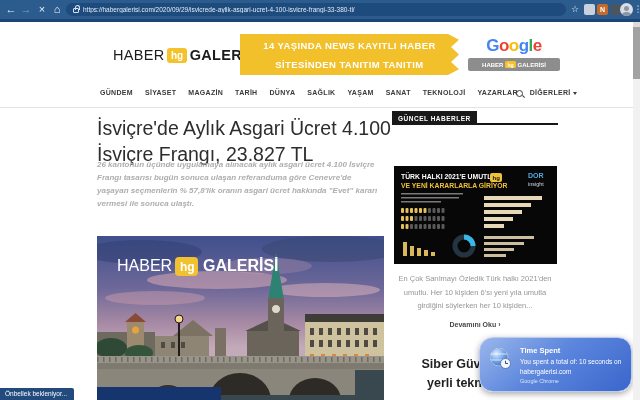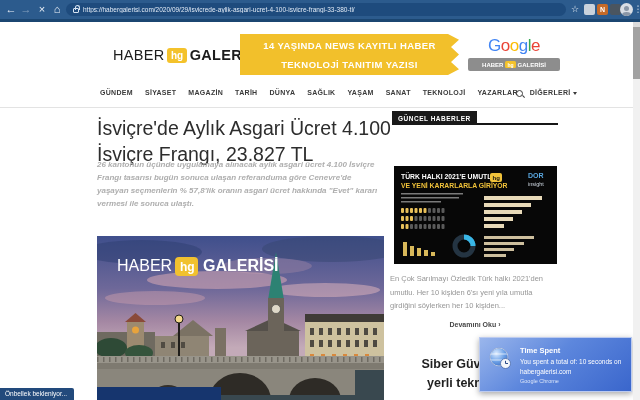--- a/index.html
+++ b/index.html
@@ -28,21 +28,21 @@
   
   .logo { position:absolute; left:113px; top:47px; display:flex; align-items:center; gap:3px; }
   .logo .w1 { font-size:14.5px; color:#1c1c1c; letter-spacing:.3px; }
   .logo .hg { background:#f4c22b; color:#fff; font-weight:bold; font-size:10px; padding:2px 3.5px; border-radius:3px; }
   .logo .w2 { font-size:14.5px; font-weight:bold; color:#1c1c1c; letter-spacing:.3px; }
 
   .banner { position:absolute; left:240px; top:34px; width:219px; height:41px; background:#f2c02b; display:flex; flex-direction:column; justify-content:center; align-items:center; gap:8px; clip-path:polygon(0 0, calc(100% - 11px) 0, 100% 14%, calc(100% - 8px) 32%, 100% 50%, calc(100% - 8px) 68%, 100% 86%, calc(100% - 11px) 100%, 0 100%); cursor:pointer; }
   .banner div { color:#fff; font-weight:bold; font-size:9.5px; letter-spacing:.4px; }
 
   .gbox { position:absolute; left:468px; top:36px; width:92px; text-align:center; }
-  .gword { font-size:17px; font-weight:normal; letter-spacing:-0.5px; }
+  .gword { font-size:17px; font-weight:bold; letter-spacing:-0.5px; }
   .gl0,.gl3 { color:#4285F4; } .gl1,.gl5 { color:#EA4335; } .gl2 { color:#FBBC05; } .gl4 { color:#34A853; }
   .gbadge { margin-top:2px; background:#8d8d8d; border-radius:2px; height:13px; display:flex; align-items:center; justify-content:center; gap:2px; }
   .gbadge .t { color:#fff; font-size:6px; font-weight:bold; }
   .gbadge .hg { background:#f4c22b; color:#fff; font-size:5px; font-weight:bold; padding:0.5px 2px; border-radius:1.5px; }
 
   
   .nav { position:absolute; left:100px; top:89px; width:420px; display:flex; gap:12px; align-items:center; }
   .nav span { font-size:7px; font-weight:bold; color:#3a3a3a; letter-spacing:.3px; cursor:pointer; white-space:nowrap; }
   .chev { display:inline-block; width:0; height:0; border-left:2.5px solid transparent; border-right:2.5px solid transparent; border-top:3px solid #3a3a3a; margin-left:2px; vertical-align:middle; }
   .search { position:absolute; left:516px; top:90px; width:10px; height:10px; cursor:pointer; }
@@ -53,26 +53,26 @@
   
   .h1 { position:absolute; left:97px; top:116px; width:295px; font-size:19.5px; font-weight:500; color:#2d2d2d; line-height:1.32; }
   .excerpt { position:absolute; left:97px; top:159px; width:286px; font-size:8px; font-style:italic; color:#aeaeae; line-height:1.62;font-weight:bold; }
   .hero { position:absolute; left:97px; top:236px; width:287px; height:164px; }
 
   
   .sbadge { position:absolute; left:392px; top:111px; background:#191919; color:#fff; font-size:6.5px; font-weight:bold; letter-spacing:.5px; padding:3.5px 6px; z-index:2; }
   .sline { position:absolute; left:392px; top:123px; width:166px; height:1.5px; background:#161616; }
   .sh2 { position:absolute; left:392px; top:136px; width:166px; text-align:center; font-size:12.5px; font-weight:bold; color:#1f1f1f; cursor:pointer; }
   .info { position:absolute; left:394px; top:166px; width:163px; height:98px; cursor:pointer; }
-  .sexc { position:absolute; left:390px; top:272px; width:170px; font-size:7.5px; color:#969696; line-height:1.8; }
+  .sexc { position:absolute; left:390px; top:272px; width:170px; text-align:center; font-size:7.5px; color:#969696; line-height:1.8; }
   .rmore { position:absolute; left:392px; top:321px; width:166px; text-align:center; font-size:7px; font-weight:bold; color:#474747; cursor:pointer; }
   .sh2b { position:absolute; left:392px; top:355px; width:166px; text-align:center; font-size:12.5px; font-weight:bold; color:#1f1f1f; line-height:1.55; z-index:1; }
 
   
-  .toast { position:absolute; left:479px; top:337px; width:153px; height:55px; border-radius:0; background:linear-gradient(140deg,#9ab6ec 0%, #5d87dd 45%, #3a66cc 100%); border:1px solid #bccbf0; box-shadow:0 2px 6px rgba(0,0,0,.35); z-index:10; }
+  .toast { position:absolute; left:479px; top:337px; width:153px; height:55px; border-radius:14px; background:linear-gradient(140deg,#9ab6ec 0%, #5d87dd 45%, #3a66cc 100%); border:1px solid #bccbf0; box-shadow:0 2px 6px rgba(0,0,0,.35); z-index:10; }
   .toast .ttl { position:absolute; left:40px; top:8px; font-size:7.5px; font-weight:bold; color:#fff; }
   .toast .bdy { position:absolute; left:40px; top:19px; width:104px; font-size:6.5px; color:#fff; line-height:1.55; }
   .toast .src { position:absolute; left:40px; top:40px; font-size:5.5px; color:#d9e3f8; }
   .toast svg { position:absolute; left:9px; top:9px; }
 
   
   .status { position:absolute; left:0; top:388px; height:12px; background:#224a7c; color:#fff; font-size:6.5px; line-height:12px; padding:0 7px 0 5px; border-radius:0 2px 0 0; z-index:11; }
 </style>
 </head>
 <body>
@@ -101,21 +101,21 @@
   <div class="sb-thumb"></div>
 
   <div class="logo">
     <span class="w1">HABER</span>
     <span class="hg">hg</span>
     <span class="w2">GALERİSİ</span>
   </div>
 
   <div class="banner">
     <div>14 YAŞINDA NEWS KAYITLI HABER</div>
-    <div>TEKNOLOJİ TANITIM YAZISI</div>
+    <div>SİTESİNDEN TANITIM TANITIM</div>
   </div>
 
   <div class="gbox">
     <div class="gword"><span class="gl0">G</span><span class="gl1">o</span><span class="gl2">o</span><span class="gl3">g</span><span class="gl4">l</span><span class="gl5">e</span></div>
     <div class="gbadge">
       <span class="t">HABER</span>
       <span class="hg">hg</span>
       <span class="t" style="font-weight:bold">GALERİSİ</span>
     </div>
   </div>

